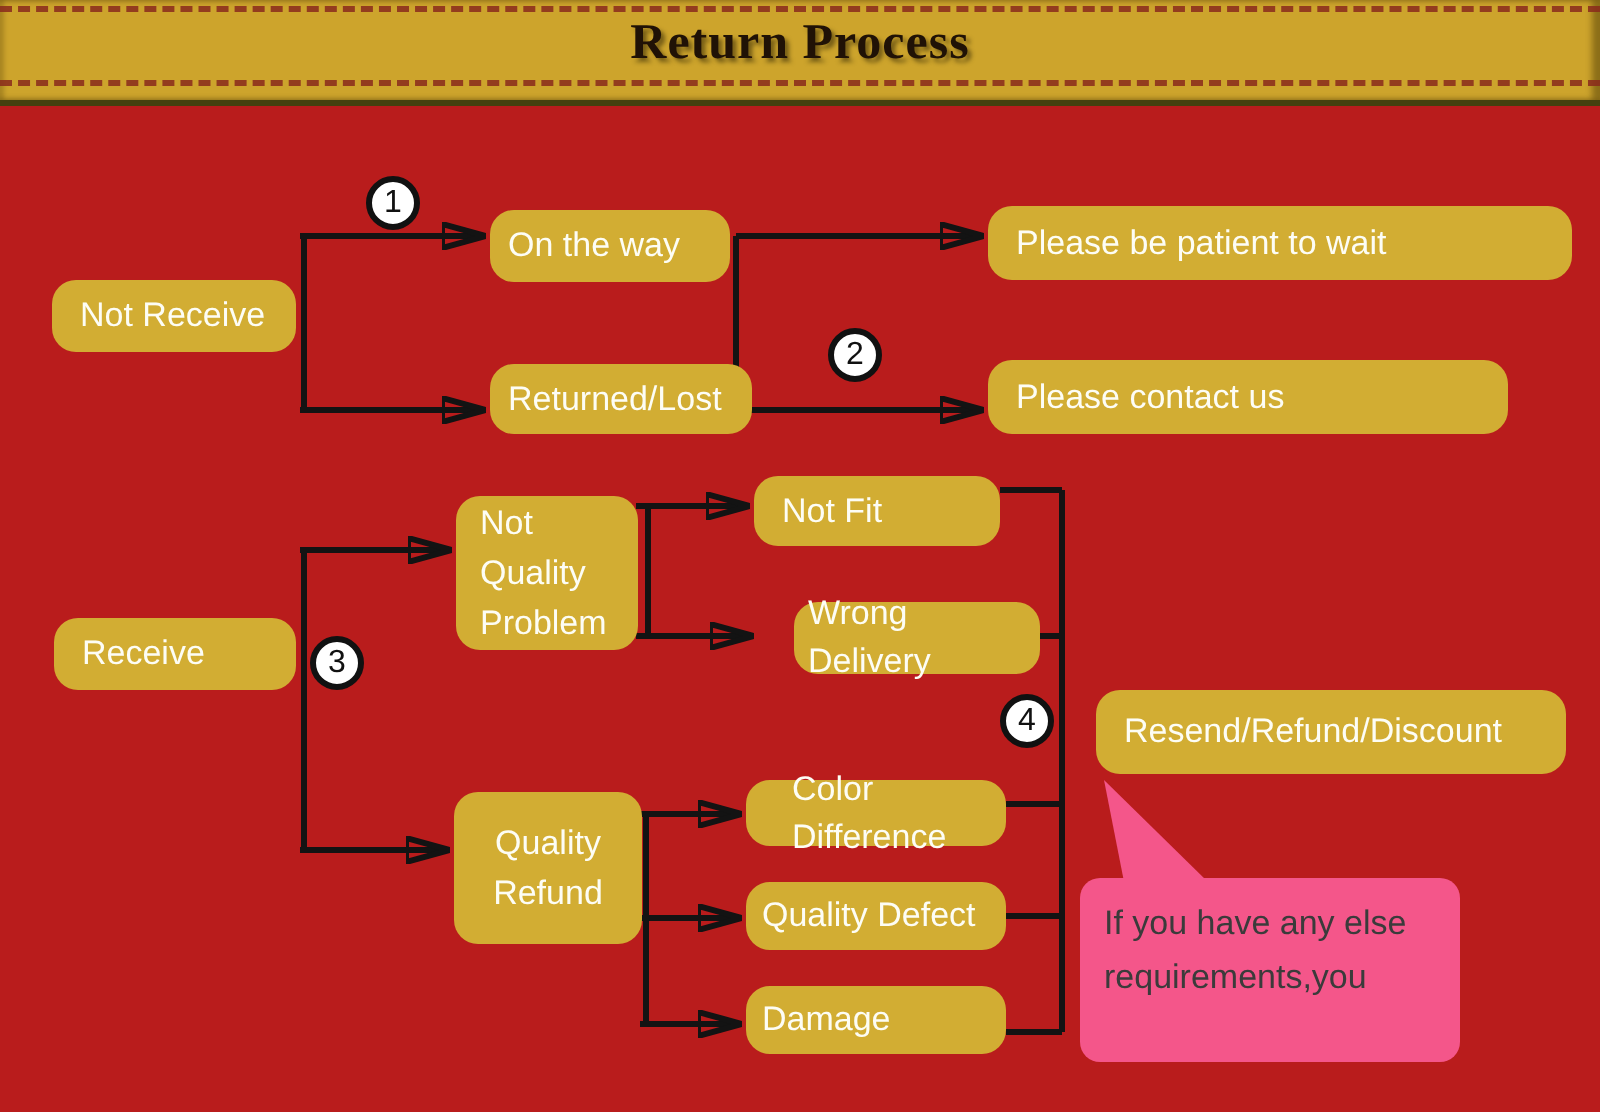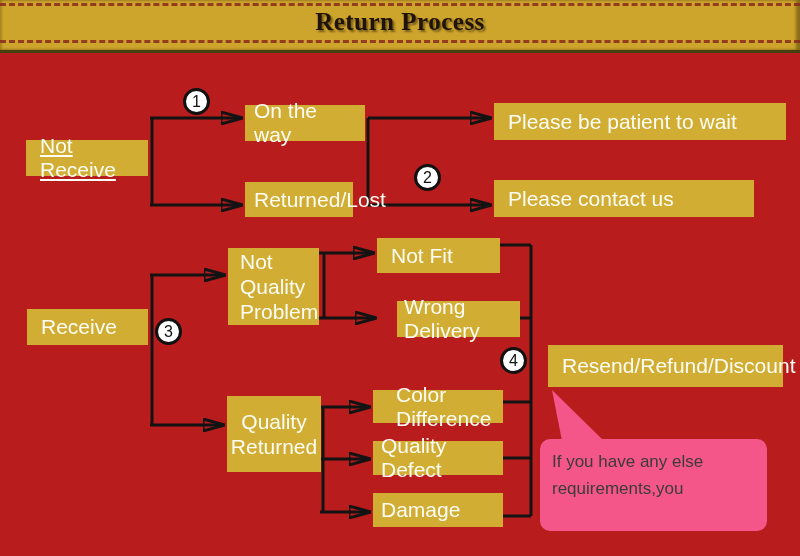--- a/index.html
+++ b/index.html
@@ -17,40 +17,40 @@
   .banner .dash.top{top:3px;}
   .banner .dash.bottom{top:40px;}
   .banner h1{
     margin:0;position:absolute;left:0;top:8px;width:100%;
     text-align:center;font-family:"Liberation Serif","DejaVu Serif",serif;
     font-size:25px;font-weight:bold;color:#201206;letter-spacing:.5px;
     text-shadow:2px 2px 2px rgba(70,55,10,.65);
   }
   
   .node{
-    position:absolute;background:#d2ad33;border-radius:0;
-    color:#fdfdf5;font-size:21px;line-height:24px;
+    position:absolute;background:#d2ad33;border-radius:12px;
+    color:#fdfdf5;font-size:17px;line-height:24px;
     display:flex;align-items:center;box-sizing:border-box;
     padding:2px 8px 2px 14px;
   }
   .node.center{justify-content:center;padding-left:8px;text-align:center;}
   .node.wrap{line-height:25px;}
   
   .step{
     position:absolute;width:27px;height:27px;box-sizing:border-box;
     border:3px solid #111;border-radius:50%;background:#fff;
     display:flex;align-items:center;justify-content:center;
     font-size:16px;color:#111;
   }
   
   svg.wires{position:absolute;left:0;top:0;}
   svg.wires path{stroke:#131313;stroke-width:3;fill:none;}
   
   .bubble{
-    position:absolute;left:540px;top:439px;width:227px;height:92px;
+    position:absolute;left:540px;top:439px;width:190px;height:92px;
     background:#f4568a;border-radius:10px;box-sizing:border-box;
     padding:9px 10px 0 12px;color:#3b3b3b;font-size:17px;line-height:27px;
   }
 </style>
 </head>
 <body>
 
 <div id="stage">
 
   <div class="banner">
@@ -90,39 +90,39 @@
     <path d="M531,245 L531,516"></path>
     <path d="M500,245 L531,245"></path>
     <path d="M502,318 L531,318"></path>
     <path d="M503,402 L531,402"></path>
     <path d="M503,458 L531,458"></path>
     <path d="M503,516 L531,516"></path>
 
     <polygon points="552,390 604,441 563,446" fill="#f4568a" stroke="none"></polygon>
   </svg>
 
-  <div class="node" style="left:26px;top:140px;width:122px;height:36px;text-decoration:underline;">Not Receive</div>
+  <div class="node" style="left:26px;top:140px;width:122px;height:36px;">Not Receive</div>
 
   <div class="node" style="left:245px;top:105px;width:120px;height:36px;padding-left:9px;">On the way</div>
 
-  <div class="node" style="left:245px;top:182px;width:108px;height:35px;padding-left:9px;">Returned/Lost</div>
+  <div class="node" style="left:245px;top:182px;width:131px;height:35px;padding-left:9px;">Returned/Lost</div>
 
   <div class="node" style="left:494px;top:103px;width:292px;height:37px;">Please be patient to wait</div>
 
   <div class="node" style="left:494px;top:180px;width:260px;height:37px;text-align:right;">Please contact us</div>
 
   <div class="node" style="left:27px;top:309px;width:121px;height:36px;">Receive</div>
 
   <div class="node wrap" style="left:228px;top:248px;width:91px;height:77px;padding-left:12px;">Not Quality Problem</div>
 
   <div class="node" style="left:377px;top:238px;width:123px;height:35px;">Not Fit</div>
 
   <div class="node" style="left:379px;top:301px;width:123px;height:36px;padding-left:7px;margin-left:18px;">Wrong Delivery</div>
 
-  <div class="node wrap center" style="left:227px;top:396px;width:94px;height:76px;">Quality Returned</div>
+  <div class="node wrap center" style="left:227px;top:396px;width:94px;height:76px;">Quality Refund</div>
 
   <div class="node" style="left:373px;top:390px;width:130px;height:33px;padding-left:23px;">Color Difference</div>
 
   <div class="node" style="left:373px;top:441px;width:130px;height:34px;padding-left:8px;">Quality Defect</div>
 
   <div class="node" style="left:373px;top:493px;width:130px;height:34px;padding-left:8px;">Damage</div>
 
   <div class="node" style="left:548px;top:345px;width:235px;height:42px;">Resend/Refund/Discount</div>
 
   <div class="step" style="left:183px;top:88px;">1</div>

